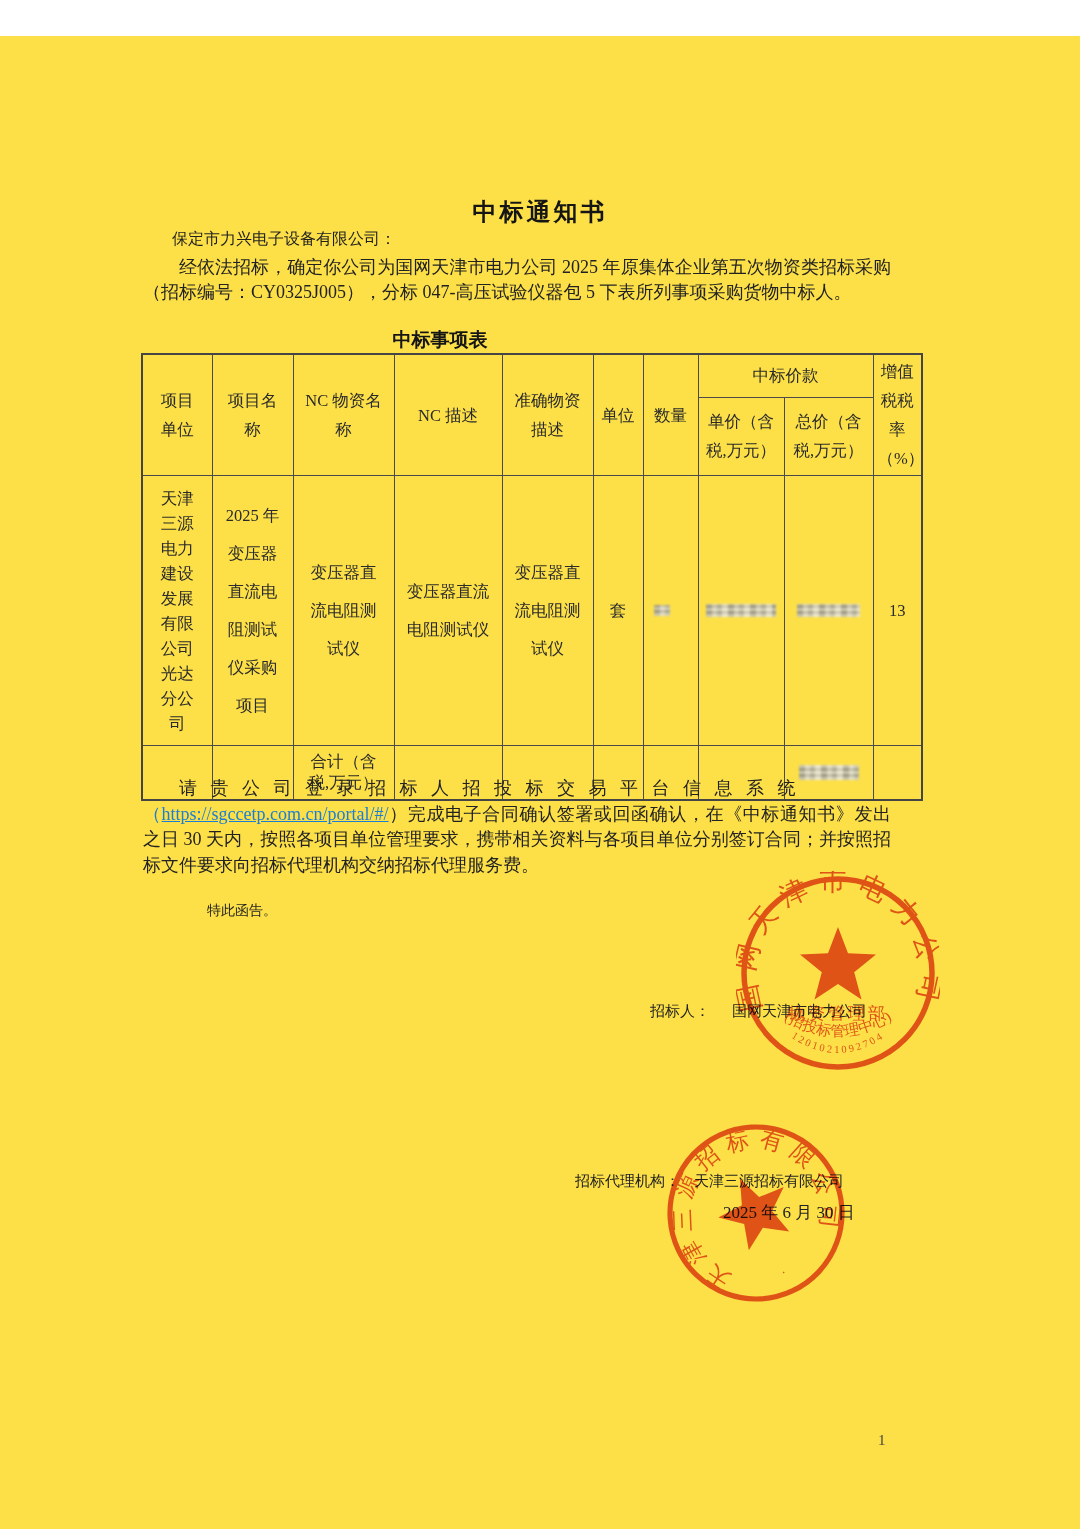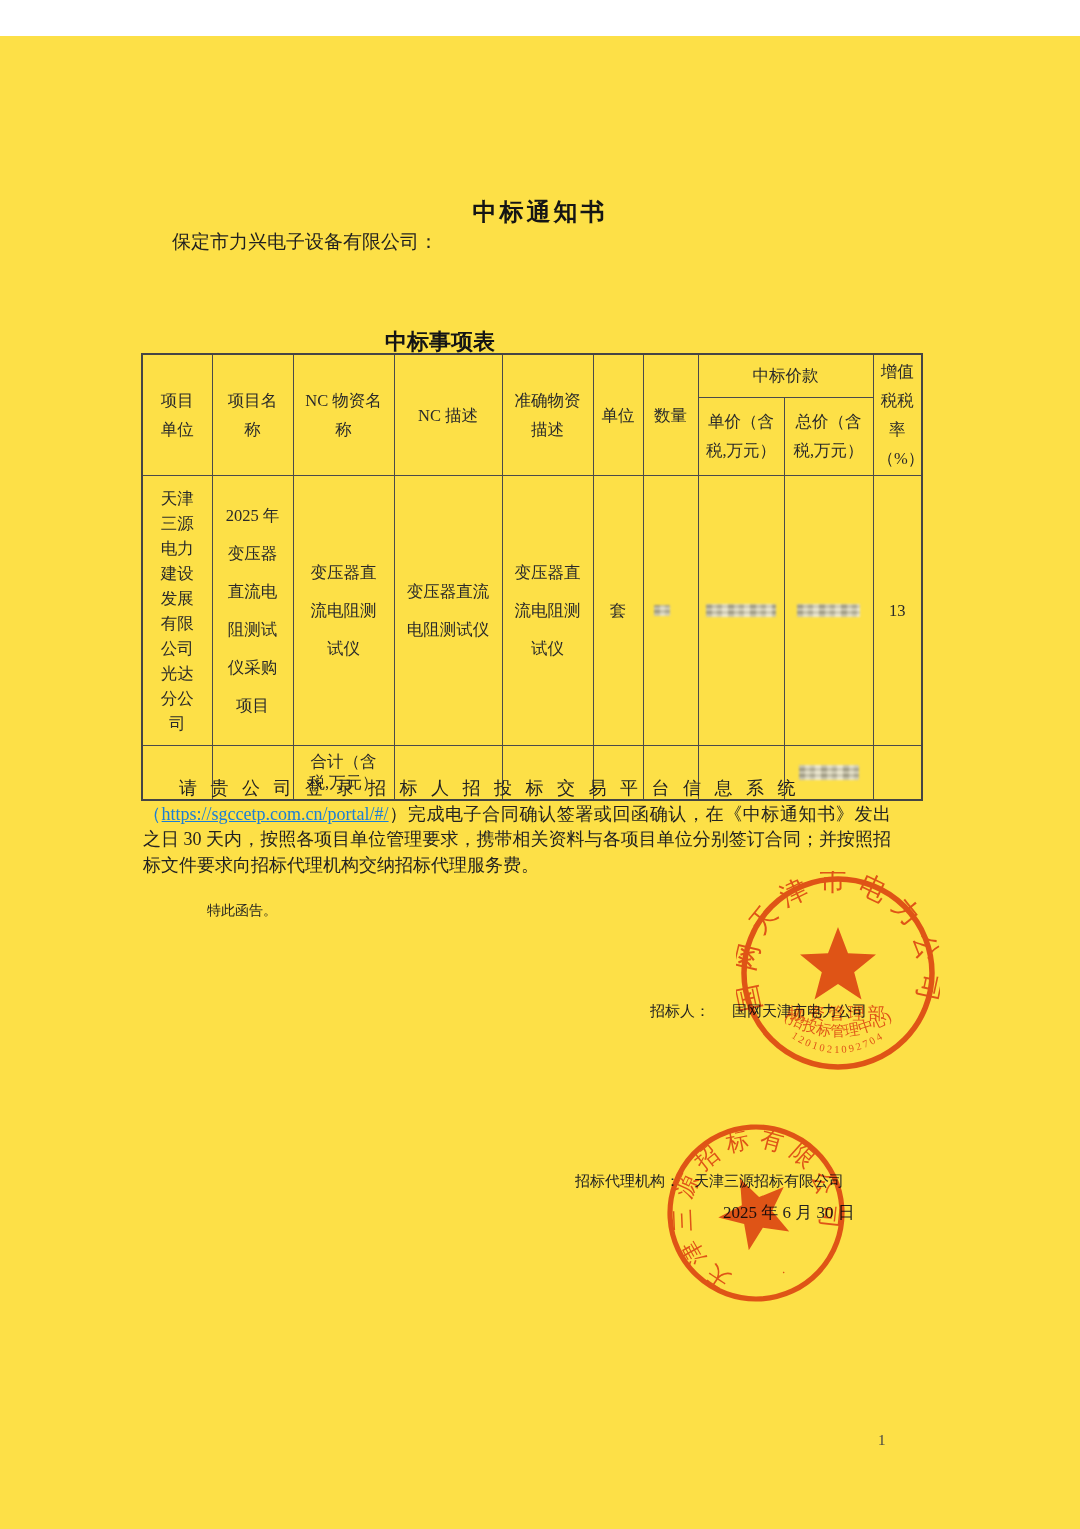--- a/index.html
+++ b/index.html
@@ -5,25 +5,25 @@
   html,body{margin:0;padding:0;background:#ffffff;}
   .page{
     position:relative;width:1080px;height:1529px;background:#fde047;
     font-family:"Liberation Serif","DejaVu Serif",serif;color:#1f1f1f;
     overflow:hidden;
     margin-top:36px;
   }
   .abs{position:absolute;}
   .doc-title{top:160px;left:0;width:100%;text-align:center;
     font-size:24px;font-weight:bold;letter-spacing:3px;color:#151515;}
-  .recipient{top:193px;left:172px;font-size:19px;}
+  .recipient{top:193px;left:172px;font-size:16px;}
   .intro{top:219px;left:143px;width:748px;font-size:18px;line-height:25px;
     text-indent:2em;text-align:justify;color:#222;}
   .table-title{top:291px;left:0;width:880px;text-align:center;
-    font-size:22px;font-weight:bold;color:#151515;}
+    font-size:19px;font-weight:bold;color:#151515;}
   table.award{position:absolute;top:317px;left:141px;border-collapse:collapse;
     table-layout:fixed;width:780px;border:2.2px solid #454545;}
   table.award th,table.award td{
     border:1.6px solid #4a4a4a;text-align:center;vertical-align:middle;
     font-weight:normal;font-size:16.5px;color:#2a2a2a;padding:2px 4px;
     white-space:pre-line;overflow:hidden;}
   tr.hrow1{height:35px;} tr.hrow2{height:60px;}
   tr.datarow{height:270px;} tr.totalrow{height:54px;}
   table.award th{line-height:29px;}
   td.lh-tight{line-height:25px;}
@@ -53,20 +53,21 @@
 </style>
 </head>
 <body>
 
 <div class="page">
 
   <div class="abs doc-title">中标通知书</div>
 
   <div class="abs recipient">保定市力兴电子设备有限公司：</div>
 
+  <div class="abs intro">经依法招标，确定你公司为国网天津市电力公司 2025 年原集体企业第五次物资类招标采购（招标编号：CY0325J005），分标 047-高压试验仪器包 5 下表所列事项采购货物中标人。</div>
 
   <div class="abs table-title">中标事项表</div>
 
   <table class="award">
     <colgroup>
       <col style="width:70px">
         <col style="width:81px">
         <col style="width:101px">
       <col style="width:108px">
         <col style="width:91px">

